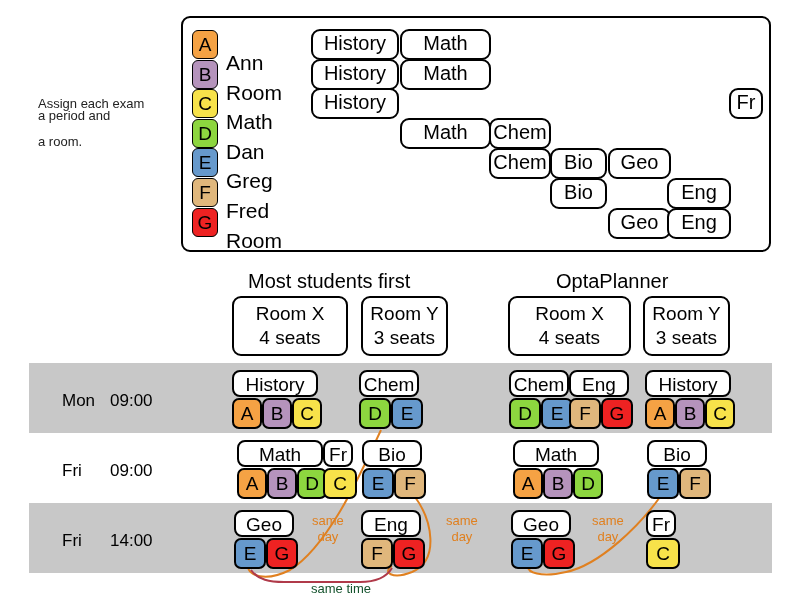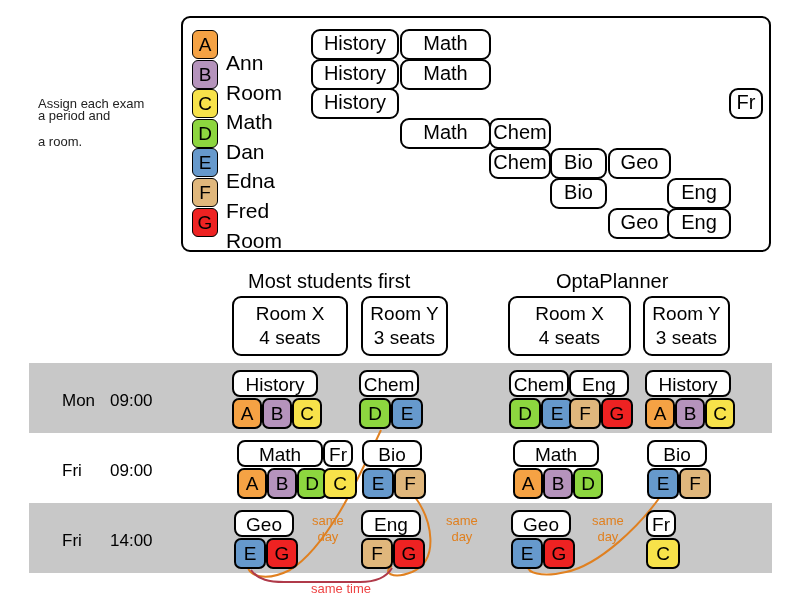--- a/index.html
+++ b/index.html
@@ -210,21 +210,21 @@
       <div class="student-row abs" style="top: 89.2px;">
         <div class="chip" style="background: rgb(247, 226, 74);">C</div>
         <div class="student-name">Math</div>
       </div>
       <div class="student-row abs" style="top: 118.8px;">
         <div class="chip" style="background: rgb(141, 214, 63);">D</div>
         <div class="student-name">Dan</div>
       </div>
       <div class="student-row abs" style="top: 148.4px;">
         <div class="chip" style="background: rgb(102, 153, 204);">E</div>
-        <div class="student-name">Edna</div>
+        <div class="student-name">Greg</div>
       </div>
       <div class="student-row abs" style="top: 178px;">
         <div class="chip" style="background: rgb(224, 183, 124);">F</div>
         <div class="student-name">Fred</div>
       </div>
       <div class="student-row abs" style="top: 207.6px;">
         <div class="chip" style="background: rgb(238, 34, 34);">G</div>
         <div class="student-name">Room</div>
       </div>
     </div>
@@ -409,16 +409,16 @@
         <div>day</div>
       </div>
       <div class="constraint-label sameday" style="left: 432px; top: 513px; color: rgb(224, 128, 32);">
         <div>same</div>
         <div>day</div>
       </div>
       <div class="constraint-label sameday" style="left: 578px; top: 513px; color: rgb(224, 128, 32);">
         <div>same</div>
         <div>day</div>
       </div>
-      <div class="constraint-label sametime" style="left: 297px; top: 581px; color: #ef4444;">same  time</div>
+      <div class="constraint-label sametime" style="left: 297px; top: 581px; color: #14532d;">same  time</div>
     </div>
 
 </div>
 
 </body></html>

